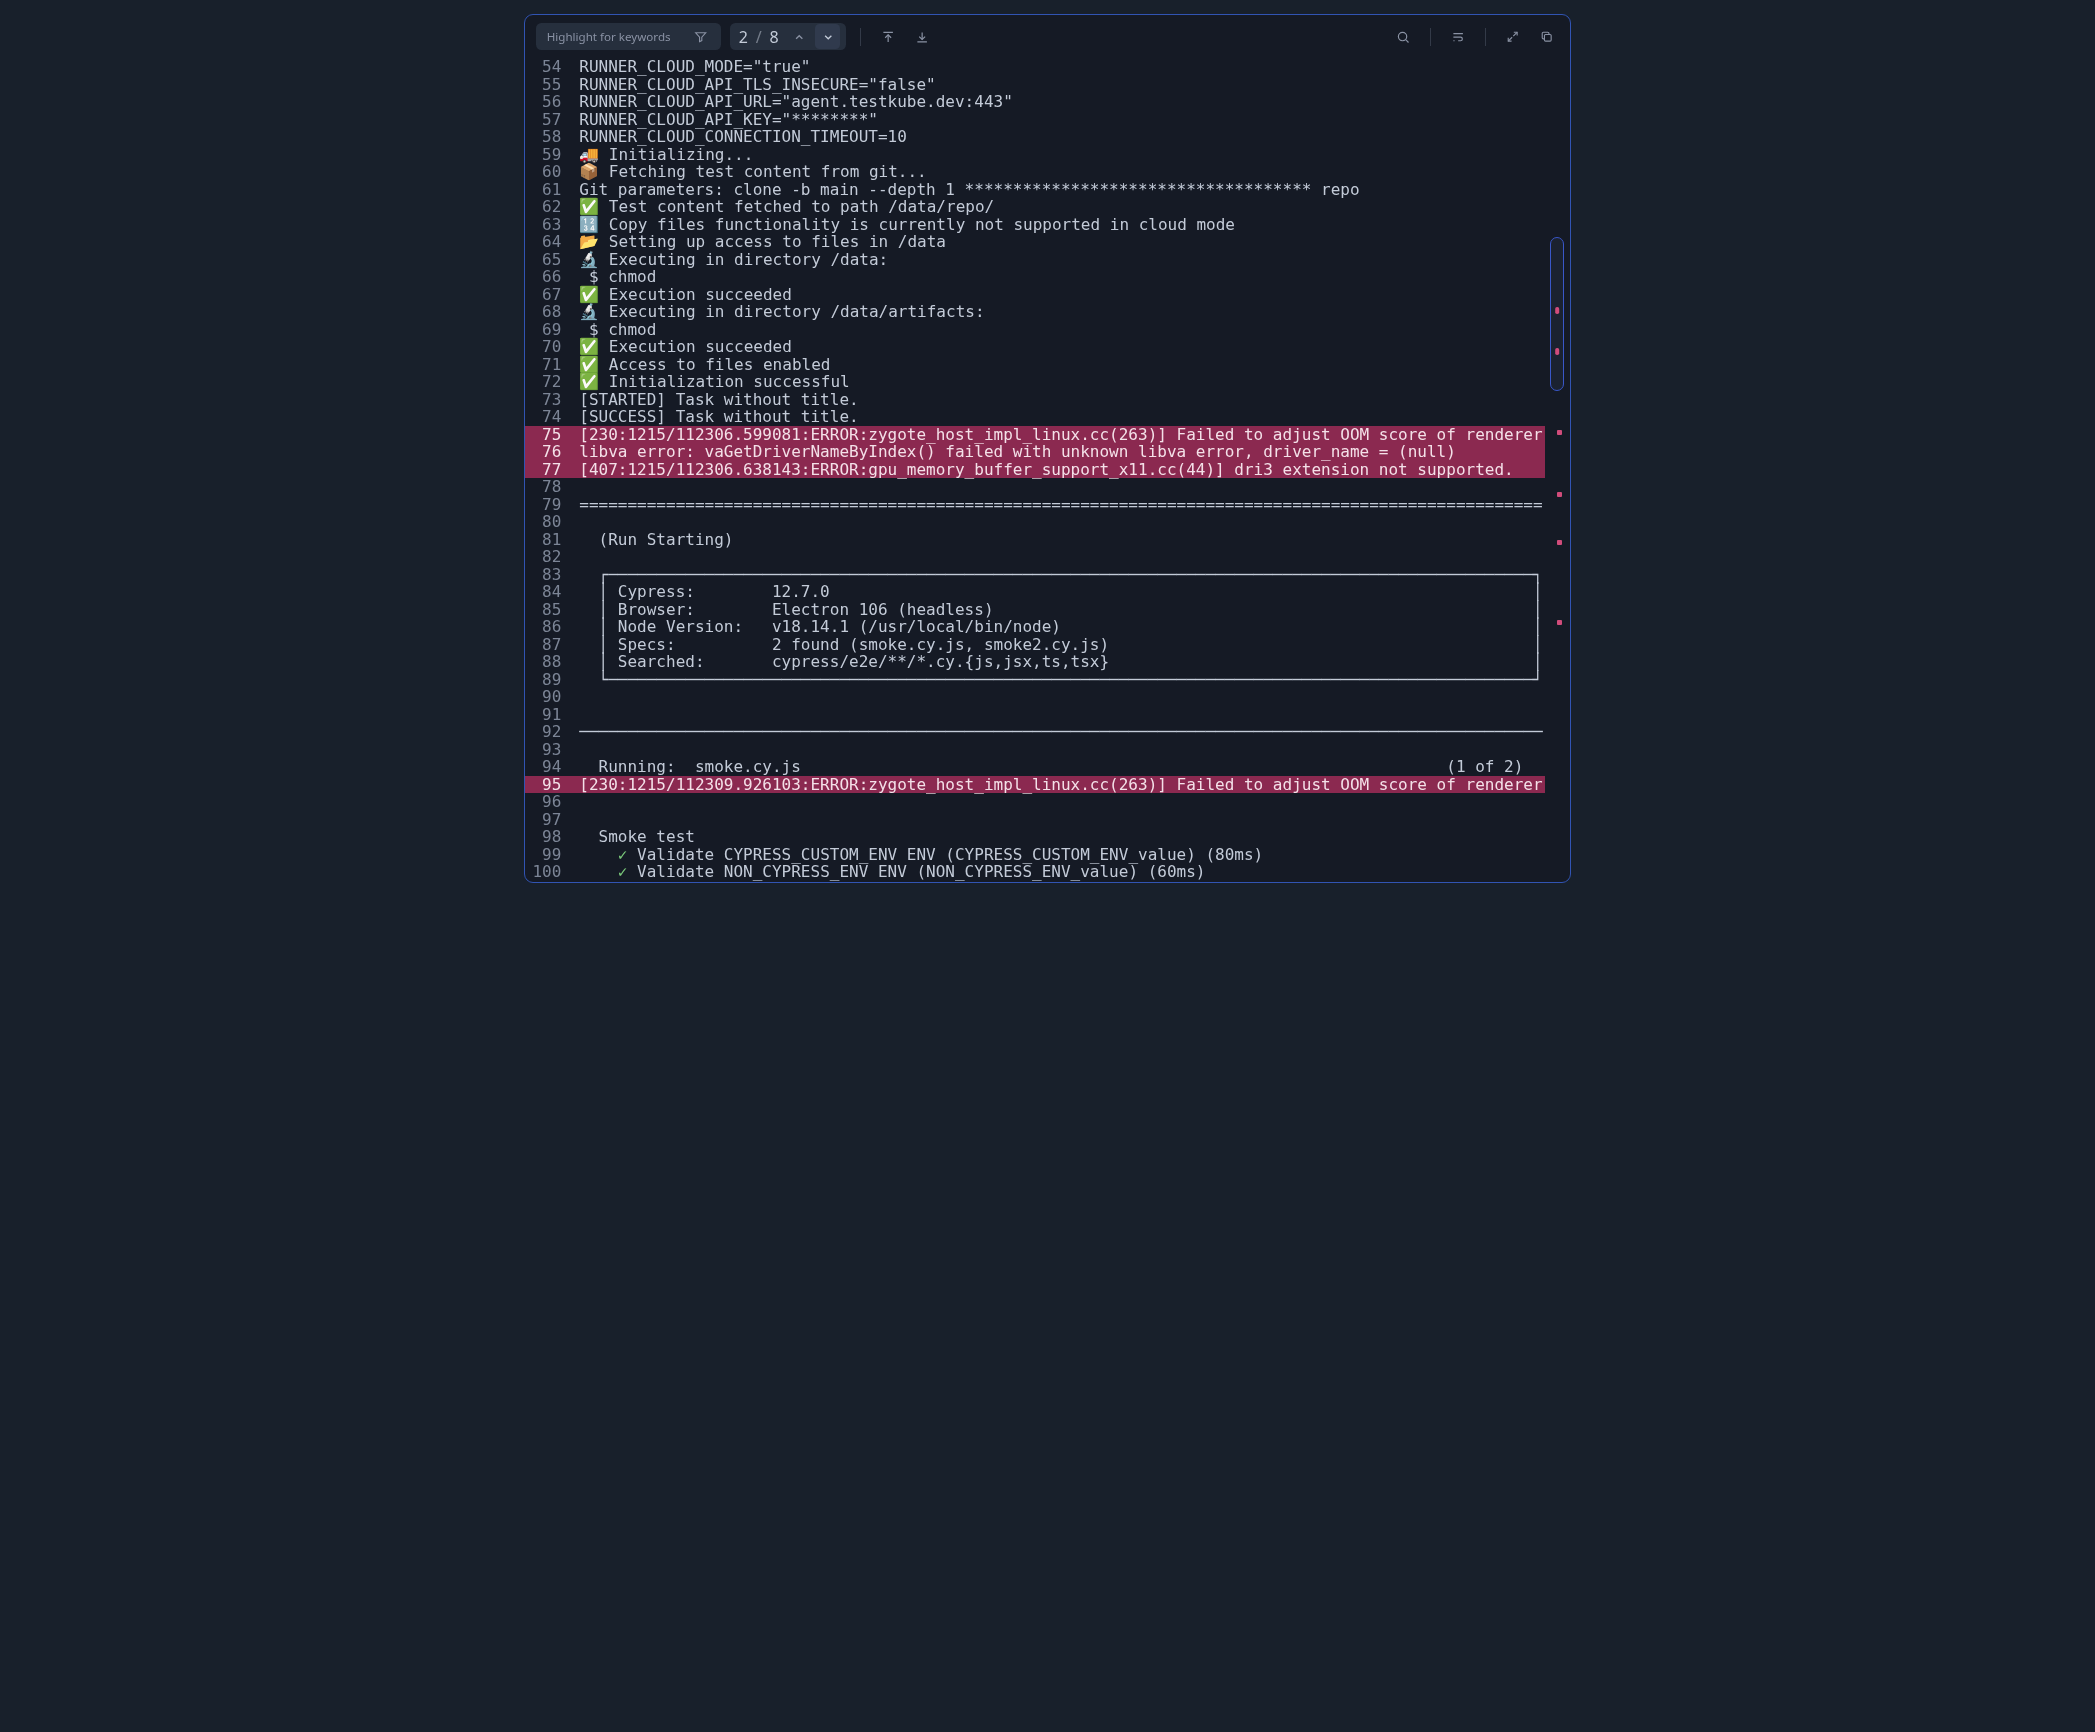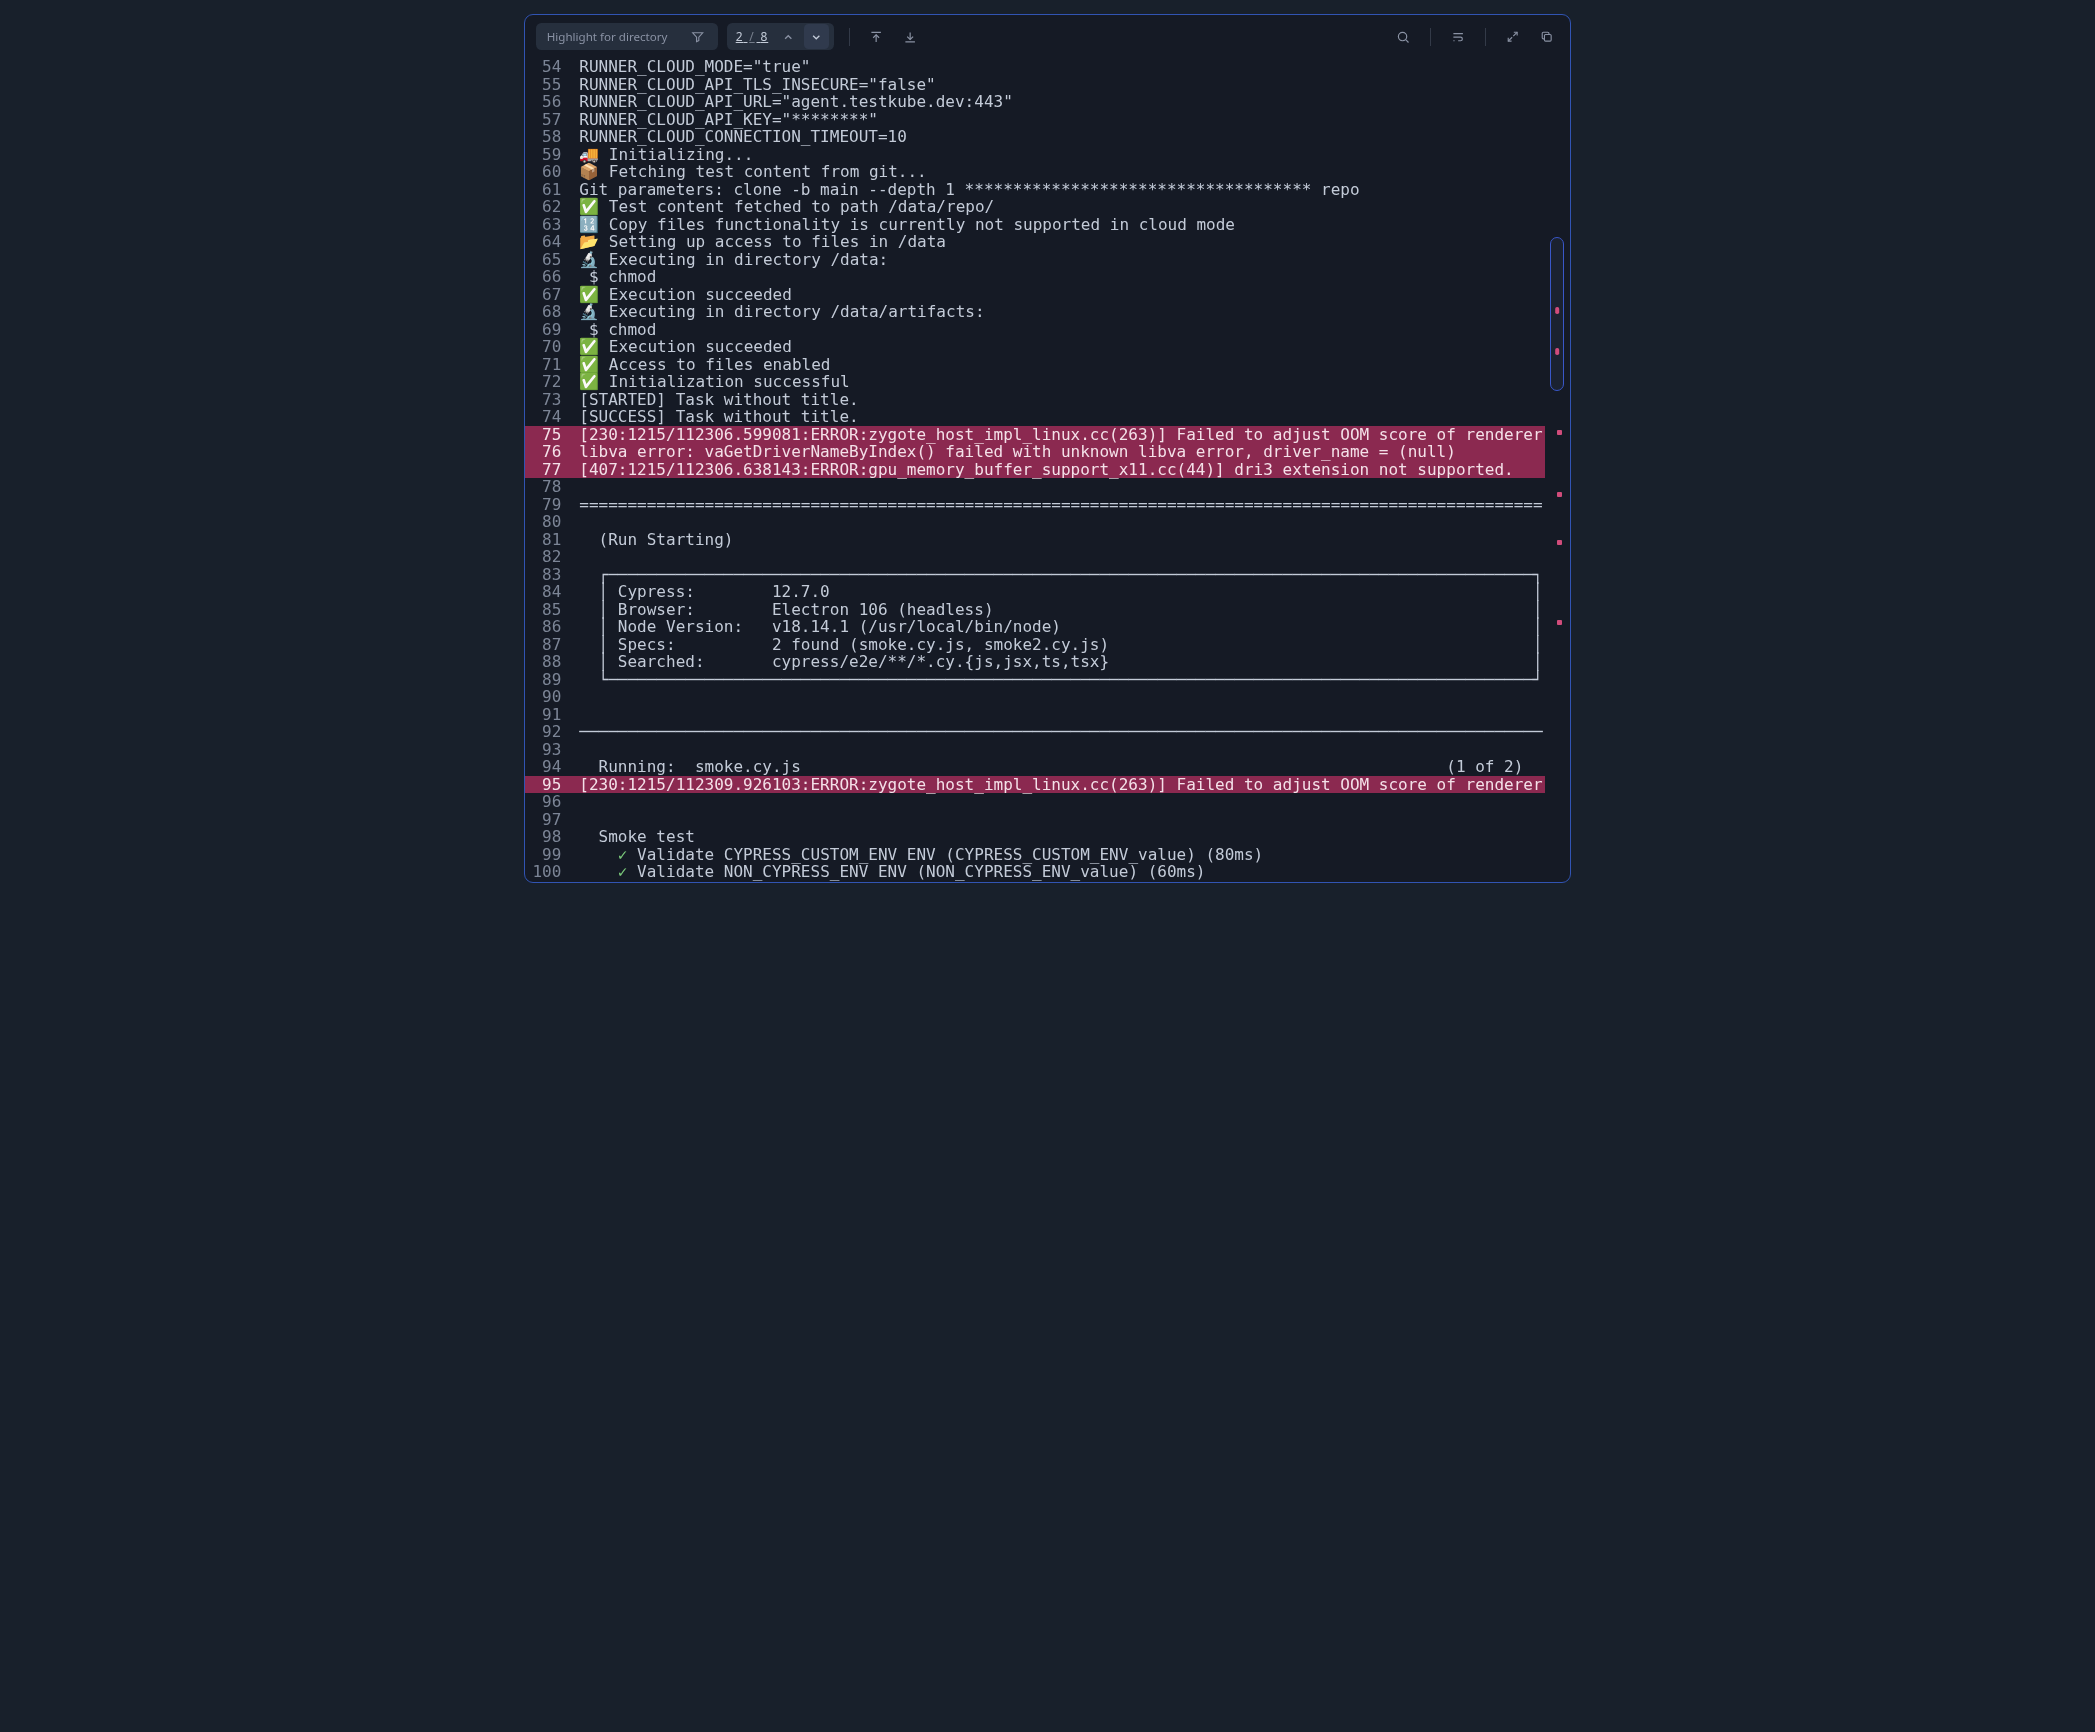--- a/index.html
+++ b/index.html
@@ -75,25 +75,24 @@
   }
   .icon-btn.active { background: #303a4d; color: var(--text-main); }
   .count-group {
     display: flex; align-items: center;
     height: 27px;
     padding: 0 5.4px 0 9px;
     gap: 3.6px;
   }
   .count-text {
     font-family: -apple-system, system-ui, sans-serif;
-    font-size: 12px;
+    font-size: 16px;
     color: var(--text-main);
     letter-spacing: 0.9px;
     padding-right: 3.6px;
-    text-decoration: underline;
   }
   .vsep {
     width: 0.9px; height: 18px;
     background: var(--sep-line);
     margin: 0 5.4px;
   }
   .spacer { flex: 1; }
   svg { display: block; }
 
   
@@ -162,21 +161,21 @@
 </style>
 </head>
 <body>
 
 <div class="stage">
   <div class="panel">
 
     <div class="toolbar">
 
       <div class="pill search-pill">
-        <span class="search-placeholder">Highlight for directory</span>
+        <span class="search-placeholder">Highlight for keywords</span>
         <span class="icon-btn">
           <svg width="13.4" height="13.4" viewBox="0 0 24 24" fill="none" stroke="currentColor" stroke-width="2">
               <path d="M3 5h18l-7 8v6l-4 2v-8z"></path>
             </svg>
         </span>
       </div>
 
       <div class="pill count-group">
         <span class="count-text">
           <span>2</span>

